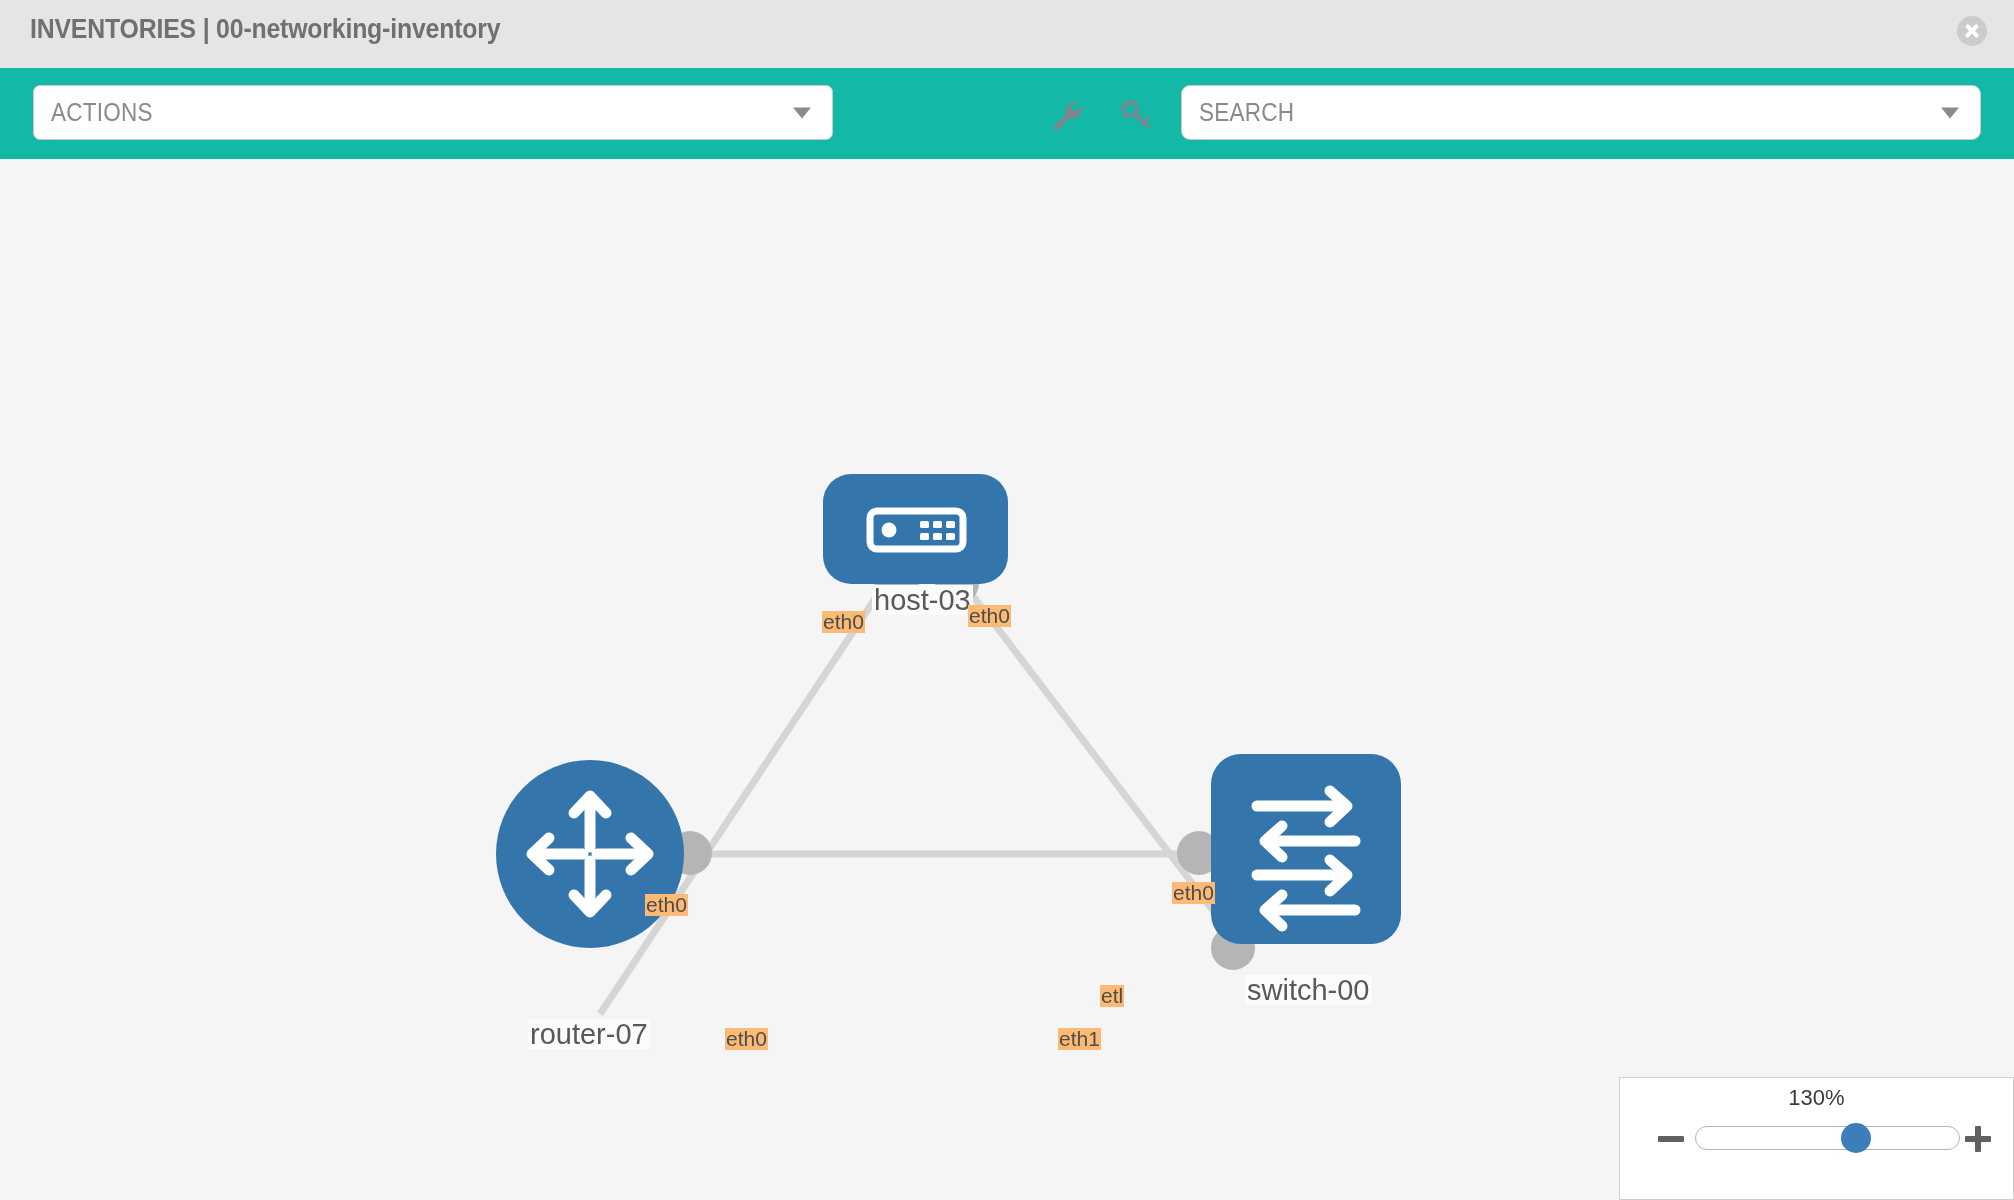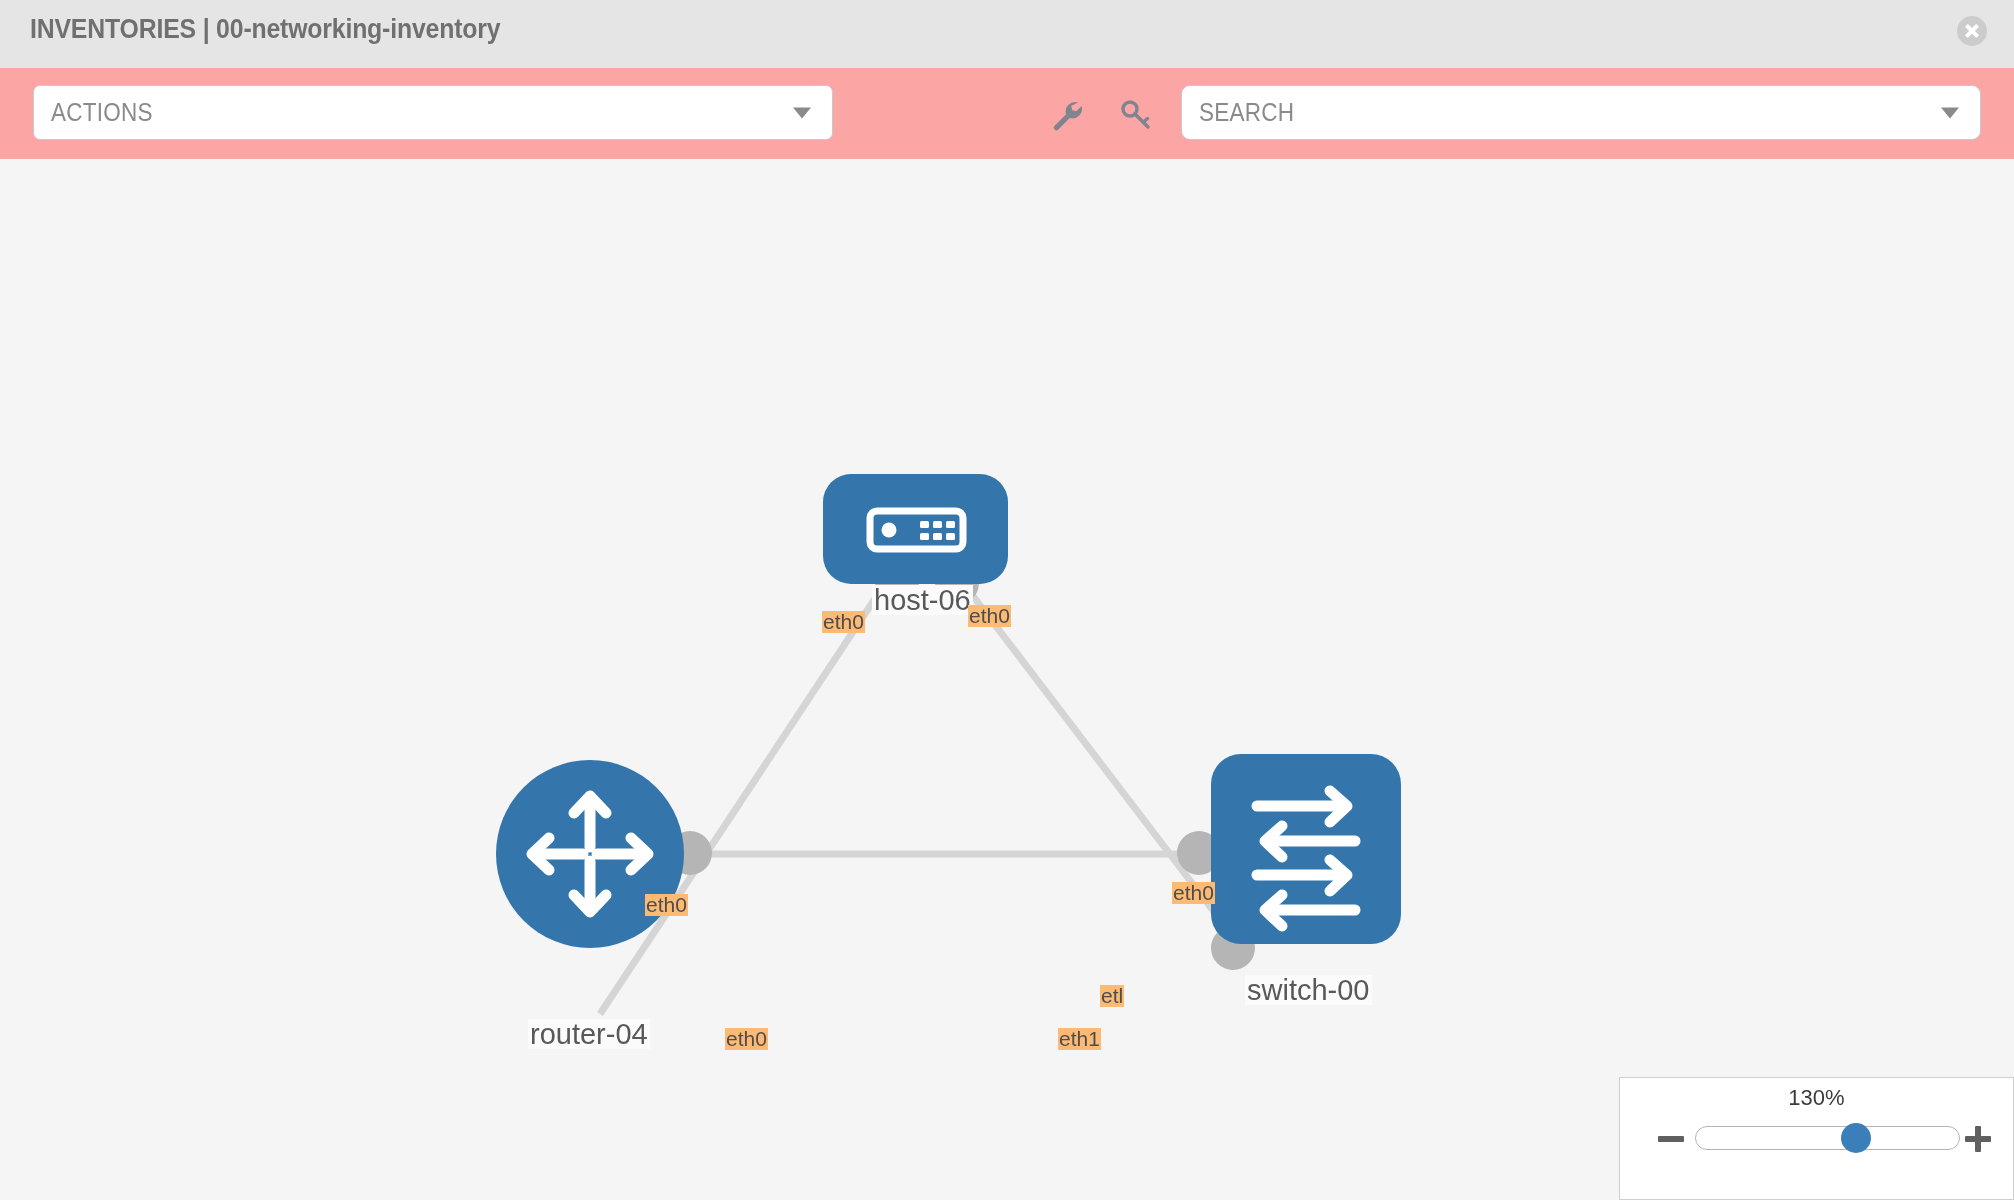--- a/index.html
+++ b/index.html
@@ -65,21 +65,21 @@
   }
   .close-icon::before { transform: translate(-50%,-50%) rotate(45deg); }
   .close-icon::after  { transform: translate(-50%,-50%) rotate(-45deg); }
 
   
   .toolbar {
     position: absolute;
     top: 68px; left: 0;
     width: 2014px;
     height: 111px;
-    background: #fca5a5;
+    background: #14b8a6;
     border-bottom: 2px solid #b8b8b8;
   }
 
   .field {
     position: absolute;
     top: 17px;
     height: 55px;
     background: #ffffff;
     border: 1px solid #c9c9c9;
     border-radius: 7px;
@@ -311,22 +311,22 @@
           <path d="M1355 682 L1267 682"></path>
             <path d="M1282 667 L1265 682 L1282 698"></path>
           <path d="M1257 716 L1345 716"></path>
             <path d="M1330 701 L1347 716 L1330 732"></path>
           <path d="M1355 751 L1267 751"></path>
             <path d="M1282 736 L1265 751 L1282 767"></path>
         </g>
       </g>
     </svg>
 
-    <div class="node-label" id="label-host" style="left:872px;  top:426px;">host-06</div>
-    <div class="node-label" id="label-router" style="left:528px; top:860px;">router-04</div>
+    <div class="node-label" id="label-host" style="left:872px;  top:426px;">host-03</div>
+    <div class="node-label" id="label-router" style="left:528px; top:860px;">router-07</div>
     <div class="node-label" id="label-switch" style="left:1245px; top:816px;">switch-00</div>
 
     <div class="iface-label" style="left:822px; top:452px;">eth0</div>
     <div class="iface-label" style="left:968px; top:446px;">eth0</div>
     <div class="iface-label" style="left:645px; top:735px;">eth0</div>
     <div class="iface-label" style="left:1172px; top:723px;">eth0</div>
     <div class="iface-label" style="left:725px; top:869px;">eth0</div>
     <div class="iface-label" style="left:1100px; top:826px;">etl</div>
     <div class="iface-label" style="left:1058px; top:869px;">eth1</div>
 

